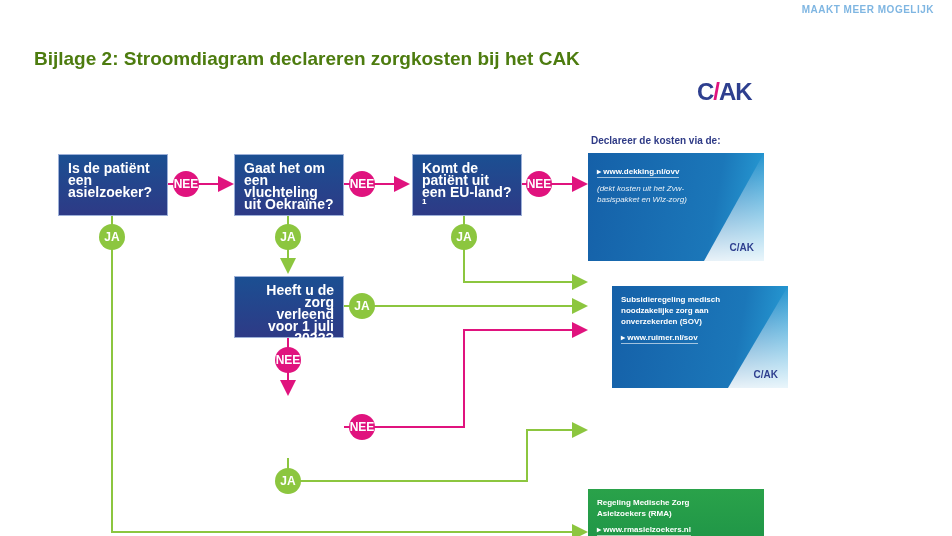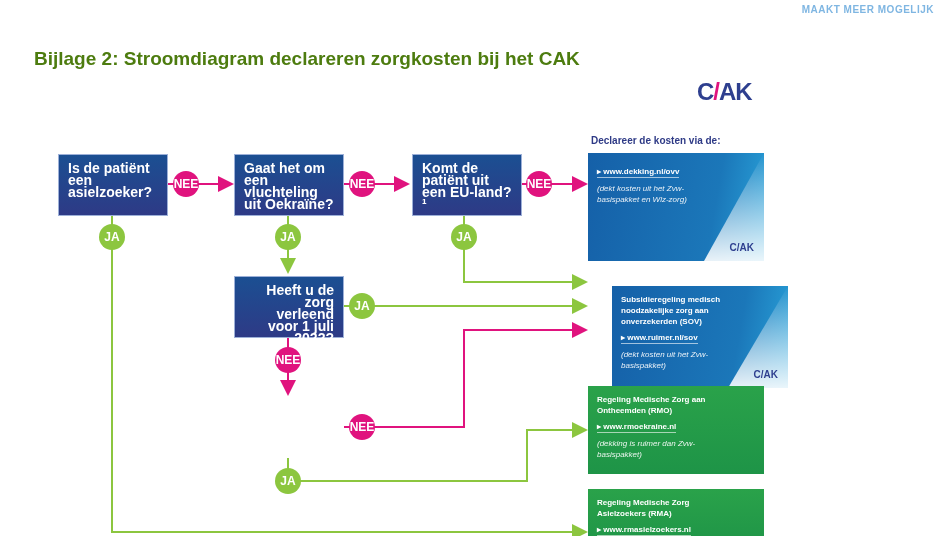--- a/index.html
+++ b/index.html
@@ -76,25 +76,19 @@
   <div class="dtitle">Declareer de kosten via de:</div>
 
   <div class="rbox blue" style="left:588px;top:153px;height:108px;">
     <div class="rl">▸ www.dekking.nl/ovv</div>
     <div class="rn" style="width:100px;">(dekt kosten uit het Zvw-basispakket en Wlz-zorg)</div>
     <div class="mini">C/AK</div>
   </div>
   <div class="rbox blue" style="left:612px;top:270px;height:102px;margin-top:16px;">
     <div class="rt" style="width:140px;">Subsidieregeling medisch noodzakelijke zorg aan onverzekerden (SOV)</div>
     <div class="rl">▸ www.ruimer.nl/sov</div>
-    <div class="rn" style="width:100px;">(dekt kosten uit het Zvw-basispakket)</div>
     <div class="mini">C/AK</div>
-  </div>
-  <div class="rbox green" style="left:588px;top:386px;height:88px;">
-    <div class="rt">Regeling Medische Zorg aan Ontheemden (RMO)</div>
-    <div class="rl">▸ www.rmoekraine.nl</div>
-    <div class="rn" style="width:110px;">(dekking is ruimer dan Zvw-basispakket)</div>
   </div>
   <div class="rbox green" style="left:588px;top:489px;height:60px;">
     <div class="rt" style="width:120px;">Regeling Medische Zorg Asielzoekers (RMA)</div>
     <div class="rl">▸ www.rmasielzoekers.nl</div>
   </div>
 </div>
 
 </body></html>

